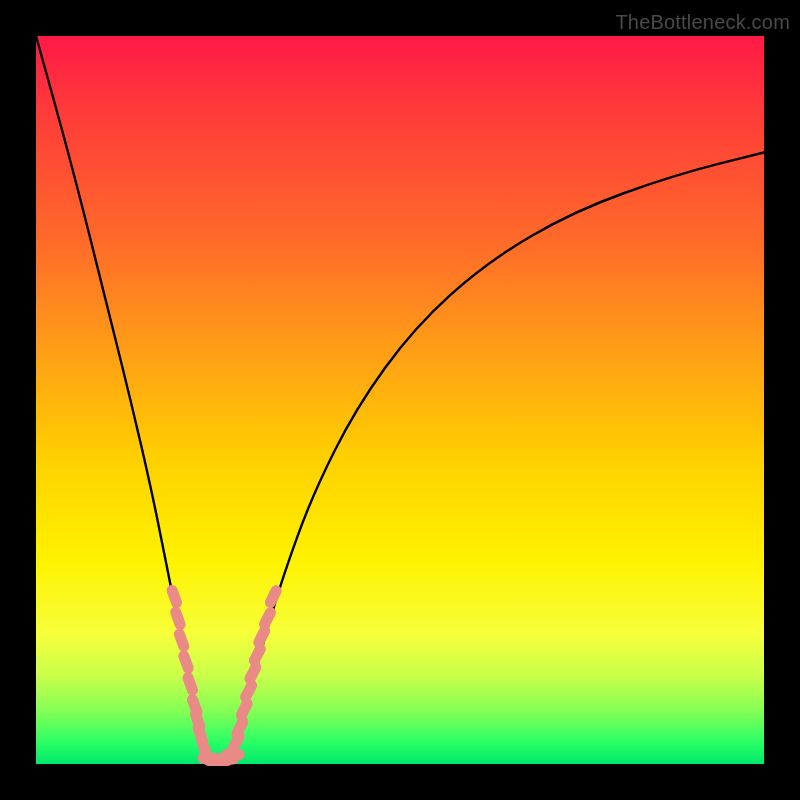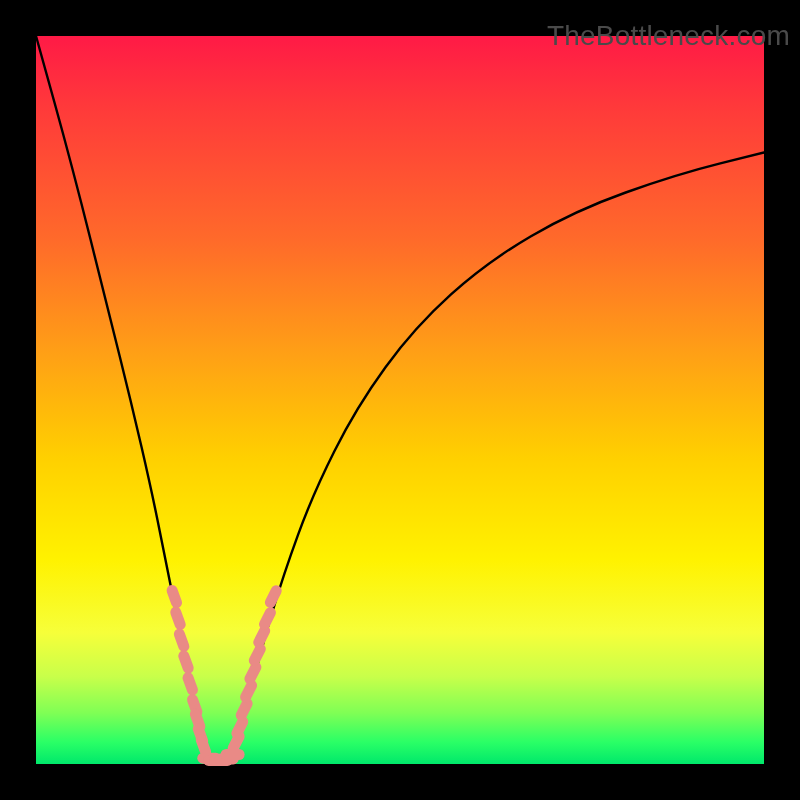--- a/index.html
+++ b/index.html
@@ -36,24 +36,24 @@
       #fff200 72%,
       #f6ff3a 82%,
       #c8ff4a 88%,
       #7fff55 93%,
       #2aff66 97%,
       #00e86b 100%
     );
   }
   .watermark {
     position: absolute;
-    top: 20px;
+    top: 11px;
     right: 10px;
     color: #4a4a4a;
-    font-size: 28px;
+    font-size: 20px;
     font-weight: 500;
     letter-spacing: 0.2px;
     user-select: none;
     margin-left: 40px;
   }
   svg.curve {
     position: absolute;
     top: 0;
     left: 0;
     width: 728px;

